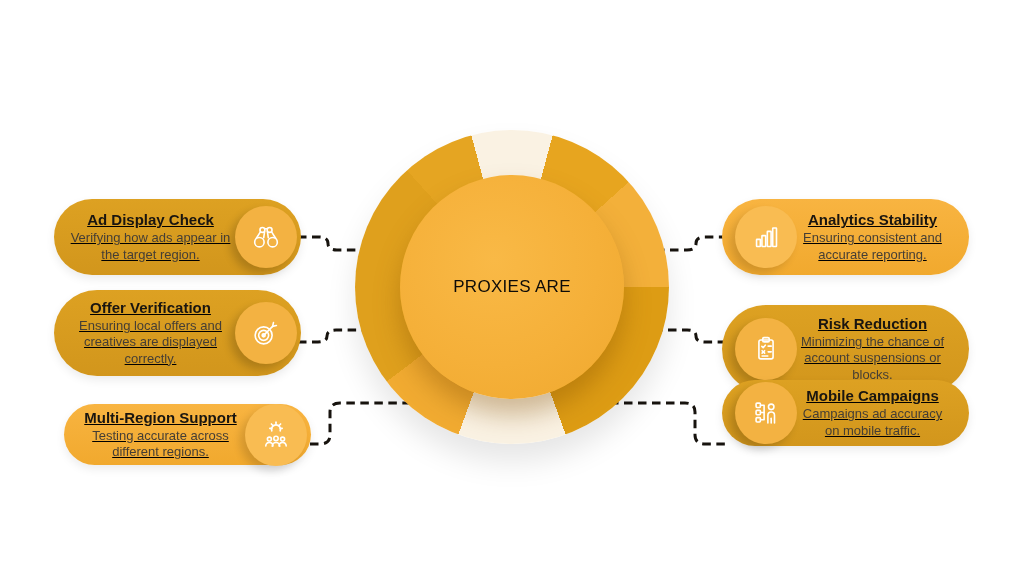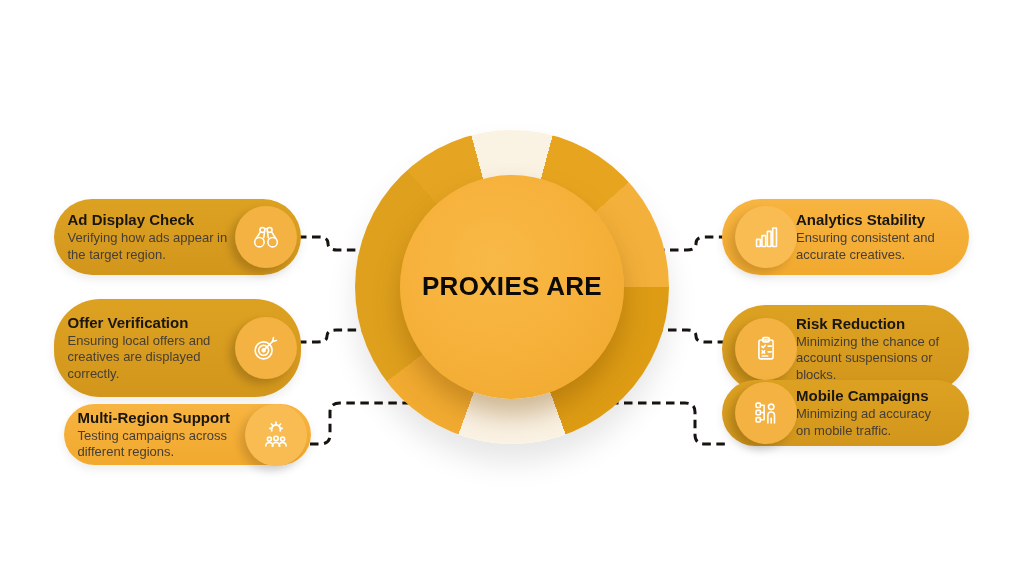--- a/index.html
+++ b/index.html
@@ -29,33 +29,33 @@
     box-shadow:0 18px 30px rgba(0,0,0,0.10);
   }
   .inner-circle{
     position:absolute;left:50%;top:50%;transform:translate(-50%,-50%);
     width:224px;height:224px;border-radius:50%;
     background:radial-gradient(circle at 42% 38%, #F9B946 0%, #F5B039 55%, #EFA82E 100%);
     box-shadow:0 16px 26px rgba(125,75,0,0.35);
     display:flex;flex-direction:column;align-items:center;justify-content:center;
   }
   .main-title{
-    font-size:26px;font-weight:bold;letter-spacing:0.3px;line-height:1.3;
+    font-size:17px;font-weight:normal;letter-spacing:0.3px;line-height:1.3;
     color:#0d0b08;text-align:left;
   }
 
   
   .pill{
     position:absolute;width:247px;border-radius:46px;z-index:3;
     display:flex;align-items:center;justify-content:center;
     box-shadow:0 4px 10px rgba(0,0,0,0.08);
   }
   .pill.dark{background:linear-gradient(180deg,#DDA122 0%,#D2961C 100%);}
   .pill.light{background:linear-gradient(180deg,#F8B441 0%,#F1A92E 100%);}
-  .pill-text{}
+  .pill-text{text-align:center;text-decoration:underline;}
   .pill.left .pill-text{margin:0 66px 0 12px;}
   .pill.right .pill-text{margin:0 20px 0 74px;}
   .pill-title{font-size:15px;font-weight:bold;color:#191510;margin-bottom:2px;}
   .pill-desc{font-size:13px;color:#453e35;line-height:1.24;max-width:166px;margin:0 auto;}
   .icon-circle{
     position:absolute;top:50%;transform:translateY(-50%);
     width:62px;height:62px;border-radius:50%;
     display:flex;align-items:center;justify-content:center;
   }
   .pill.left .icon-circle{right:4px;}
@@ -99,41 +99,41 @@
           <circle cx="21.8" cy="10.5" r="2.6"></circle>
         <path d="M11.9 12.8 L7.8 19.3"></path>
           <path d="M16.5 12.4 L15.6 18.7"></path>
         <path d="M24.1 12.8 L28.2 19.3"></path>
           <path d="M19.5 12.4 L20.4 18.7"></path>
         <path d="M16.8 9.2 h2.4"></path>
       </svg>
     </div>
   </div>
 
-  <div class="pill left dark" style="left:54px;top:299px;height:98px">
+  <div class="pill left dark" style="left:54px;top:290px;height:86px">
     <div class="pill-text">
       <div class="pill-title">Offer Verification</div>
       <div class="pill-desc">Ensuring local offers and creatives are displayed correctly.</div>
     </div>
     <div class="icon-circle">
       <svg width="34" height="34" viewBox="0 0 36 36">
         <circle cx="15.5" cy="20.5" r="9"></circle>
           <circle cx="15.5" cy="20.5" r="5.3"></circle>
           <circle cx="15.5" cy="20.5" r="1.6"></circle>
         <path d="M15.5 20.5 L25 11"></path>
         <path d="M25 11 l0.9 -4"></path>
           <path d="M25 11 l4 -0.9"></path>
       </svg>
     </div>
   </div>
 
   <div class="pill left light" style="left:64px;top:404px;height:61px">
     <div class="pill-text">
       <div class="pill-title">Multi-Region Support</div>
-      <div class="pill-desc">Testing campaigns across different regions.</div>
+      <div class="pill-desc">Testing accurate across different regions.</div>
     </div>
     <div class="icon-circle">
       <svg width="34" height="34" viewBox="0 0 36 36">
         <path d="M13.6 13.6 A4.7 4.7 0 1 1 22.4 13.6"></path>
         <path d="M18 4.4 V6.6"></path>
           <path d="M22.9 6.3 l-1.6 1.6"></path>
           <path d="M13.1 6.3 l1.6 1.6"></path>
         <path d="M24.6 11 h-2.2"></path>
           <path d="M11.4 11 h2.2"></path>
         <circle cx="11" cy="22.3" r="2.1"></circle>
@@ -150,21 +150,21 @@
     <div class="icon-circle">
       <svg width="34" height="34" viewBox="0 0 36 36">
         <rect x="8" y="20.5" width="4" height="7.5" rx="0.5"></rect>
         <rect x="13.7" y="16.5" width="4" height="11.5" rx="0.5"></rect>
         <rect x="19.4" y="12" width="4" height="16" rx="0.5"></rect>
         <rect x="25.1" y="8.5" width="4" height="19.5" rx="0.5"></rect>
       </svg>
     </div>
     <div class="pill-text">
       <div class="pill-title">Analytics Stability</div>
-      <div class="pill-desc">Ensuring consistent and accurate creatives.</div>
+      <div class="pill-desc">Ensuring consistent and accurate reporting.</div>
     </div>
   </div>
 
   <div class="pill right dark" style="left:722px;top:305px;height:88px">
     <div class="icon-circle">
       <svg width="34" height="34" viewBox="0 0 36 36">
         <rect x="10.5" y="8.5" width="15" height="20" rx="2"></rect>
         <rect x="14.5" y="6" width="7" height="4.5" rx="1.5"></rect>
         <path d="M13.6 15.2 l1.4 1.4 2.2 -2.6"></path>
           <path d="M20.3 15 h3.2"></path>
@@ -188,17 +188,17 @@
         <rect x="7.5" y="22.9" width="4.6" height="4.6" rx="1"></rect>
         <path d="M12.1 9.8 H16 V25.2 H12.1"></path>
           <path d="M12.1 17.5 H16"></path>
         <circle cx="23.5" cy="11.5" r="2.9"></circle>
         <path d="M20 28.5 V20.5 a3.5 3.5 0 0 1 7 0 V28.5"></path>
         <path d="M23.5 23.5 V28.5"></path>
       </svg>
     </div>
     <div class="pill-text">
       <div class="pill-title">Mobile Campaigns</div>
-      <div class="pill-desc">Minimizing ad accuracy on mobile traffic.</div>
+      <div class="pill-desc">Campaigns ad accuracy on mobile traffic.</div>
     </div>
   </div>
 
 </div>
 
 </body></html>

